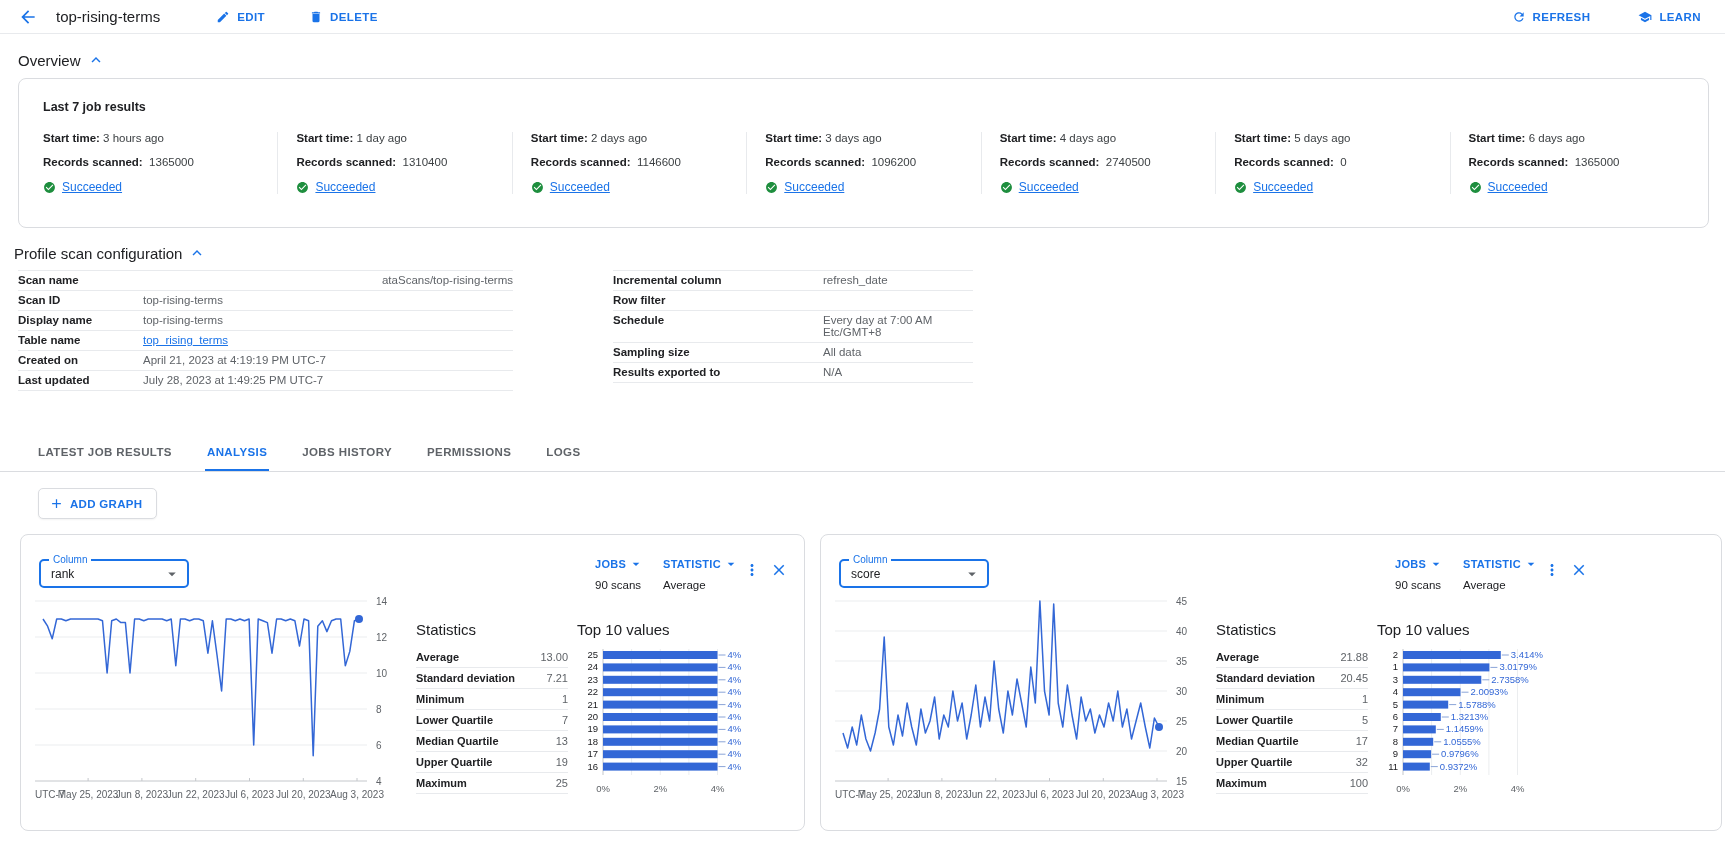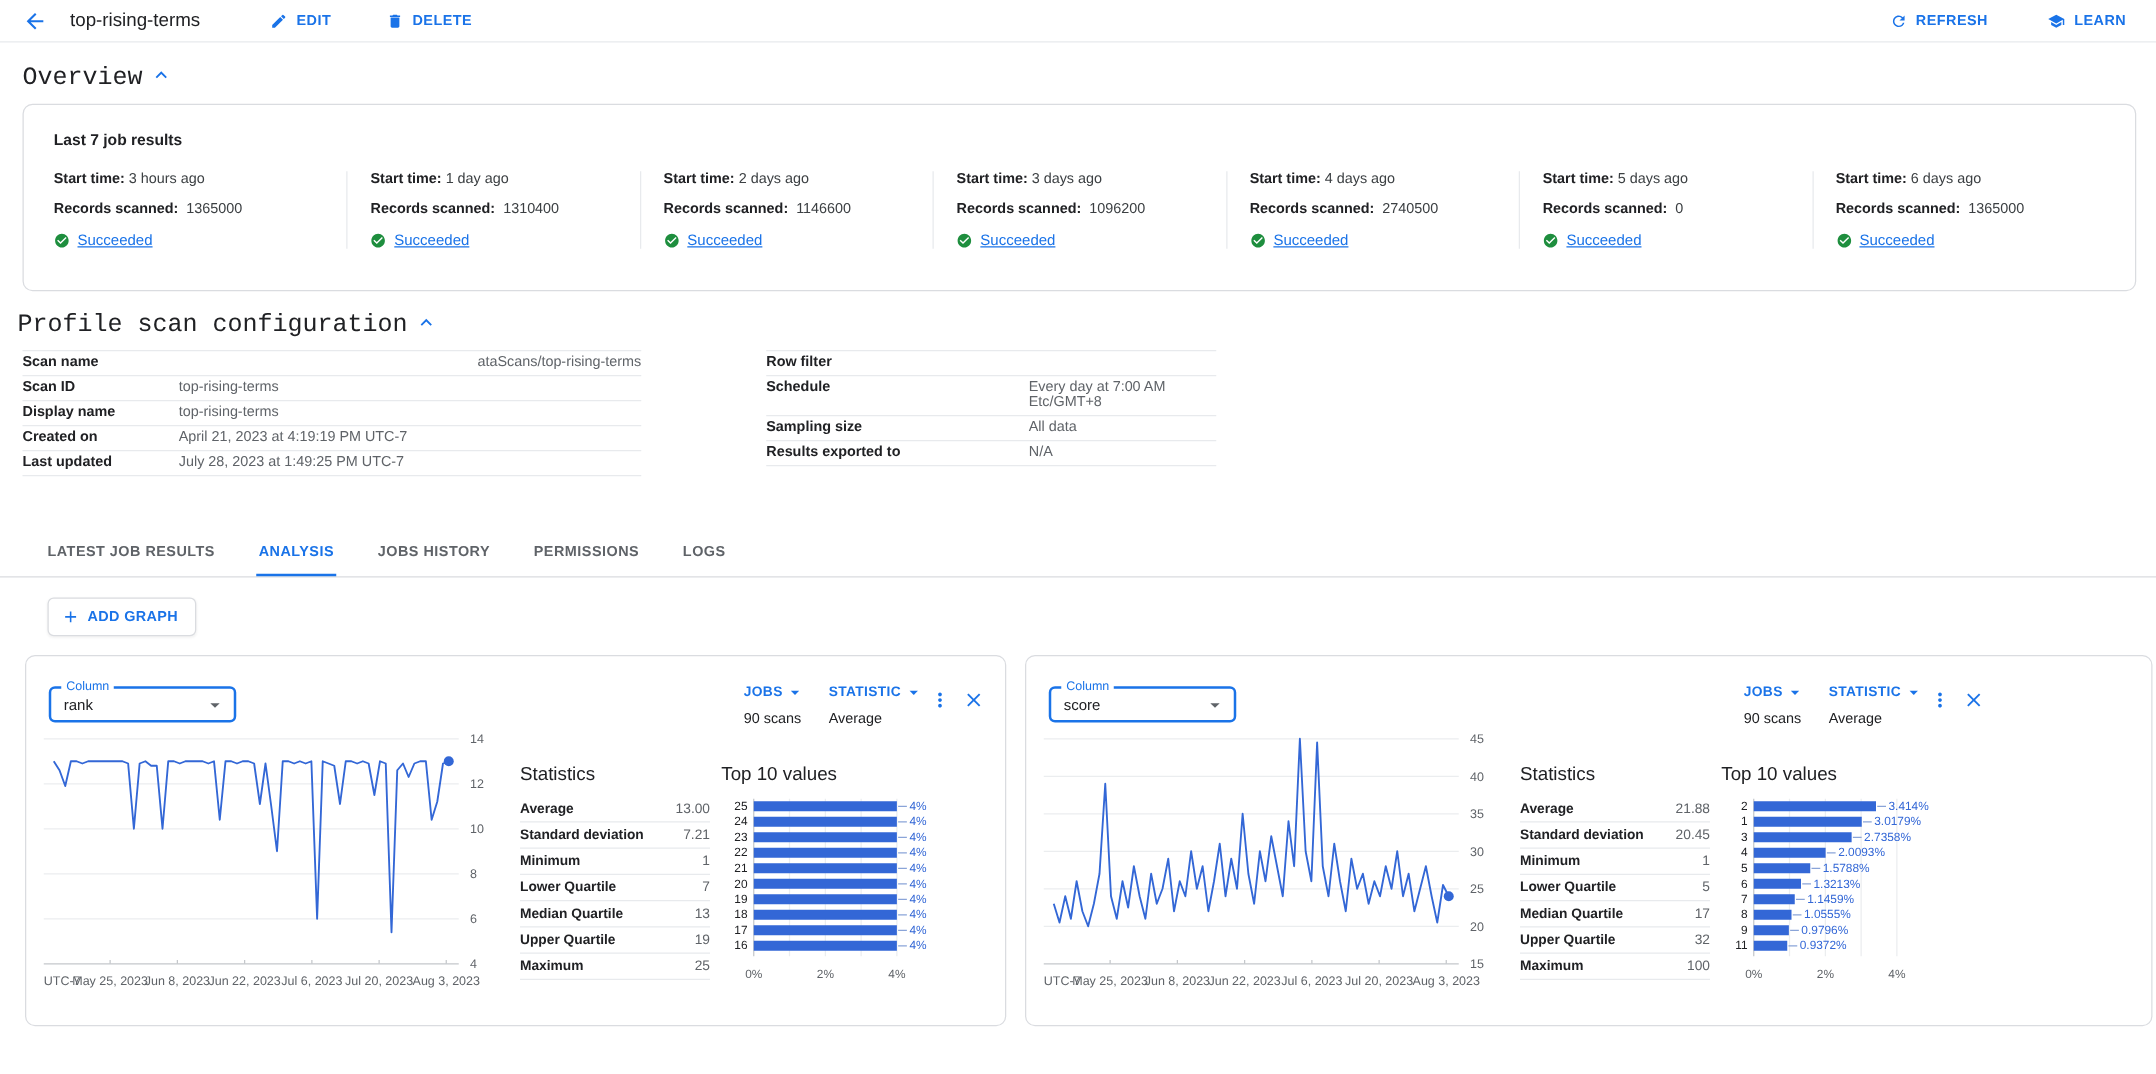--- a/index.html
+++ b/index.html
@@ -13,21 +13,21 @@
             border-bottom:1px solid #e8eaed; }
   .back { width:20px; height:20px; color:#1a73e8; cursor:pointer; }
   .pagetitle { font-size:15px; margin:0 56px 0 18px; }
   .tb-btn { display:flex; align-items:center; gap:7px; color:#1a73e8; font-size:11.5px;
             font-weight:700; letter-spacing:.4px; margin-right:44px; cursor:pointer; }
   .tb-btn svg { width:14px; height:14px; }
   .tb-spacer { flex:1; }
   .tb-right { margin-right:0; margin-left:48px; }
 
   
-  .section-head { display:flex; align-items:flex-start; gap:6px; padding:0 0 0 18px; font-size:20px;font-family:Liberation Mono, monospace; }
+  .section-head { display:flex; align-items:center; gap:6px; padding:0 0 0 18px; font-size:15px; }
   .chev { width:18px; height:18px; color:#1a73e8; cursor:pointer; }
 
   
   .ov-wrap { margin-top:17px; }
   .ov-card { margin:9px 16px 0 18px; border:1px solid #dadce0; border-radius:8px;
              padding:21px 24px 16px 24px; height:150px; }
   .ov-title { font-size:12.5px; font-weight:700; }
   .jobs-grid { display:grid; grid-template-columns:repeat(7,1fr); margin-top:18px; }
   .job-cell { padding-left:18px; border-left:1px solid #e8eaed; }
   .job-cell:first-child { padding-left:0; border-left:none; }
@@ -251,35 +251,43 @@
         <div class="cfg-row">
           <div class="cfg-label">Scan ID</div>
           <div class="cfg-value">top-rising-terms</div>
         </div>
 
         <div class="cfg-row">
           <div class="cfg-label">Display name</div>
           <div class="cfg-value">top-rising-terms</div>
         </div>
 
+        <div class="cfg-row">
+          <div class="cfg-label">Table name</div>
+          <div class="cfg-value link">top_rising_terms</div>
+        </div>
 
         <div class="cfg-row">
           <div class="cfg-label">Created on</div>
           <div class="cfg-value">April 21, 2023 at 4:19:19 PM UTC-7</div>
         </div>
 
         <div class="cfg-row">
           <div class="cfg-label">Last updated</div>
           <div class="cfg-value">July 28, 2023 at 1:49:25 PM UTC-7</div>
         </div>
 
     </div>
     <div class="cfg-table right">
 
 
+        <div class="cfg-row">
+          <div class="cfg-label">Incremental column</div>
+          <div class="cfg-value">refresh_date</div>
+        </div>
 
         <div class="cfg-row">
           <div class="cfg-label">Row filter</div>
           <div class="cfg-value"></div>
         </div>
 
         <div class="cfg-row">
           <div class="cfg-label">Schedule</div>
           <div class="cfg-value">Every day at 7:00 AM Etc/GMT+8</div>
         </div>

